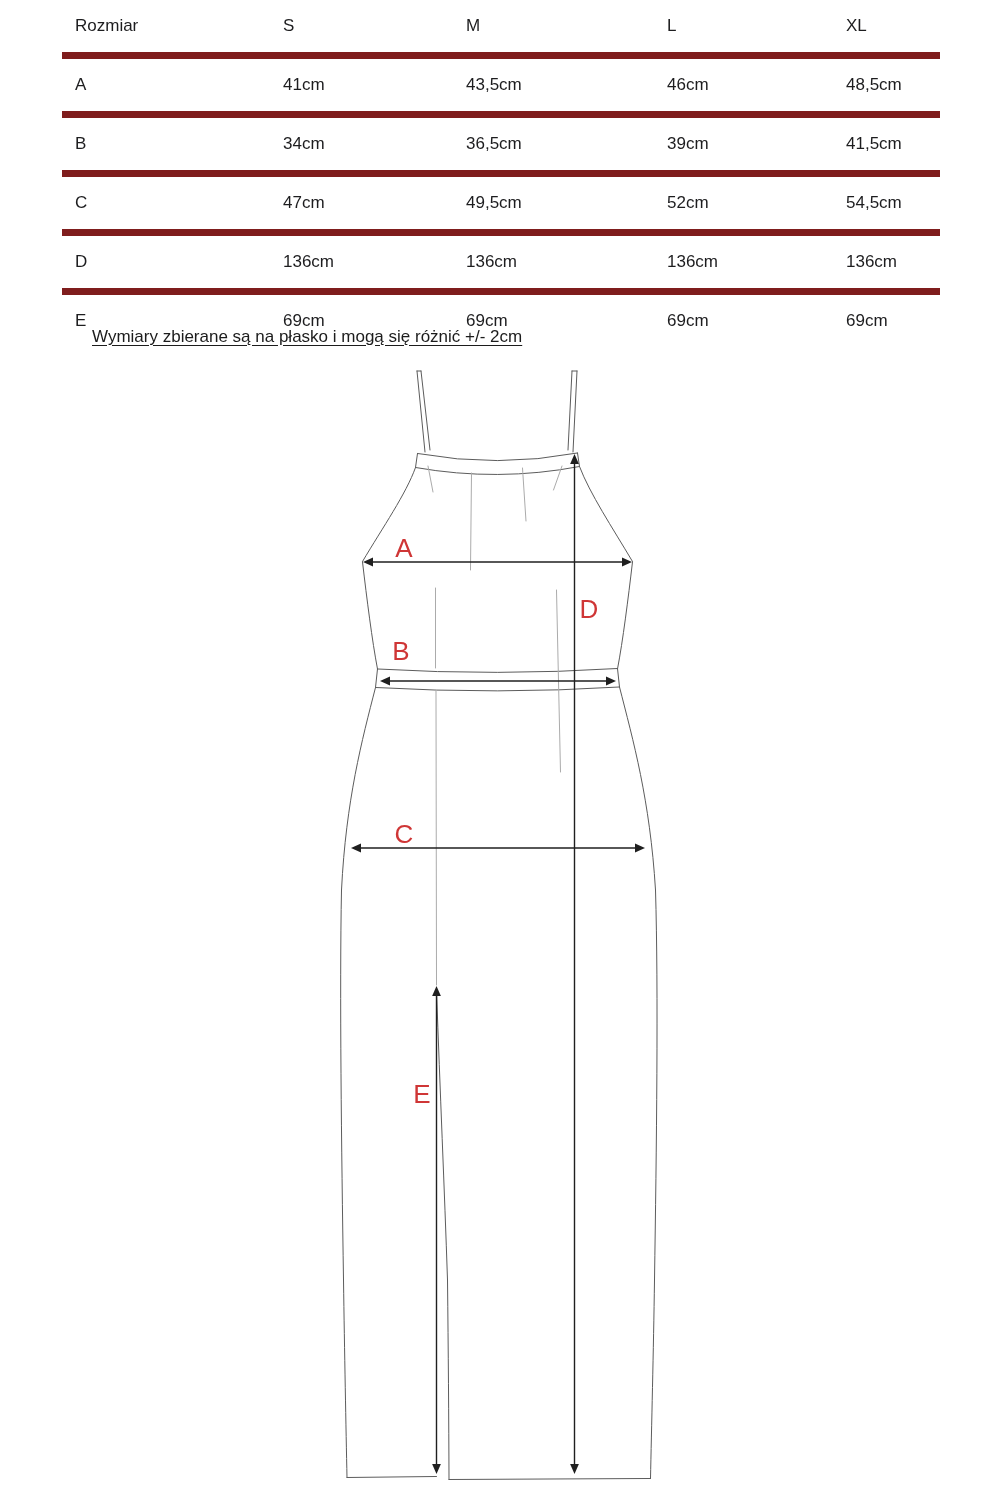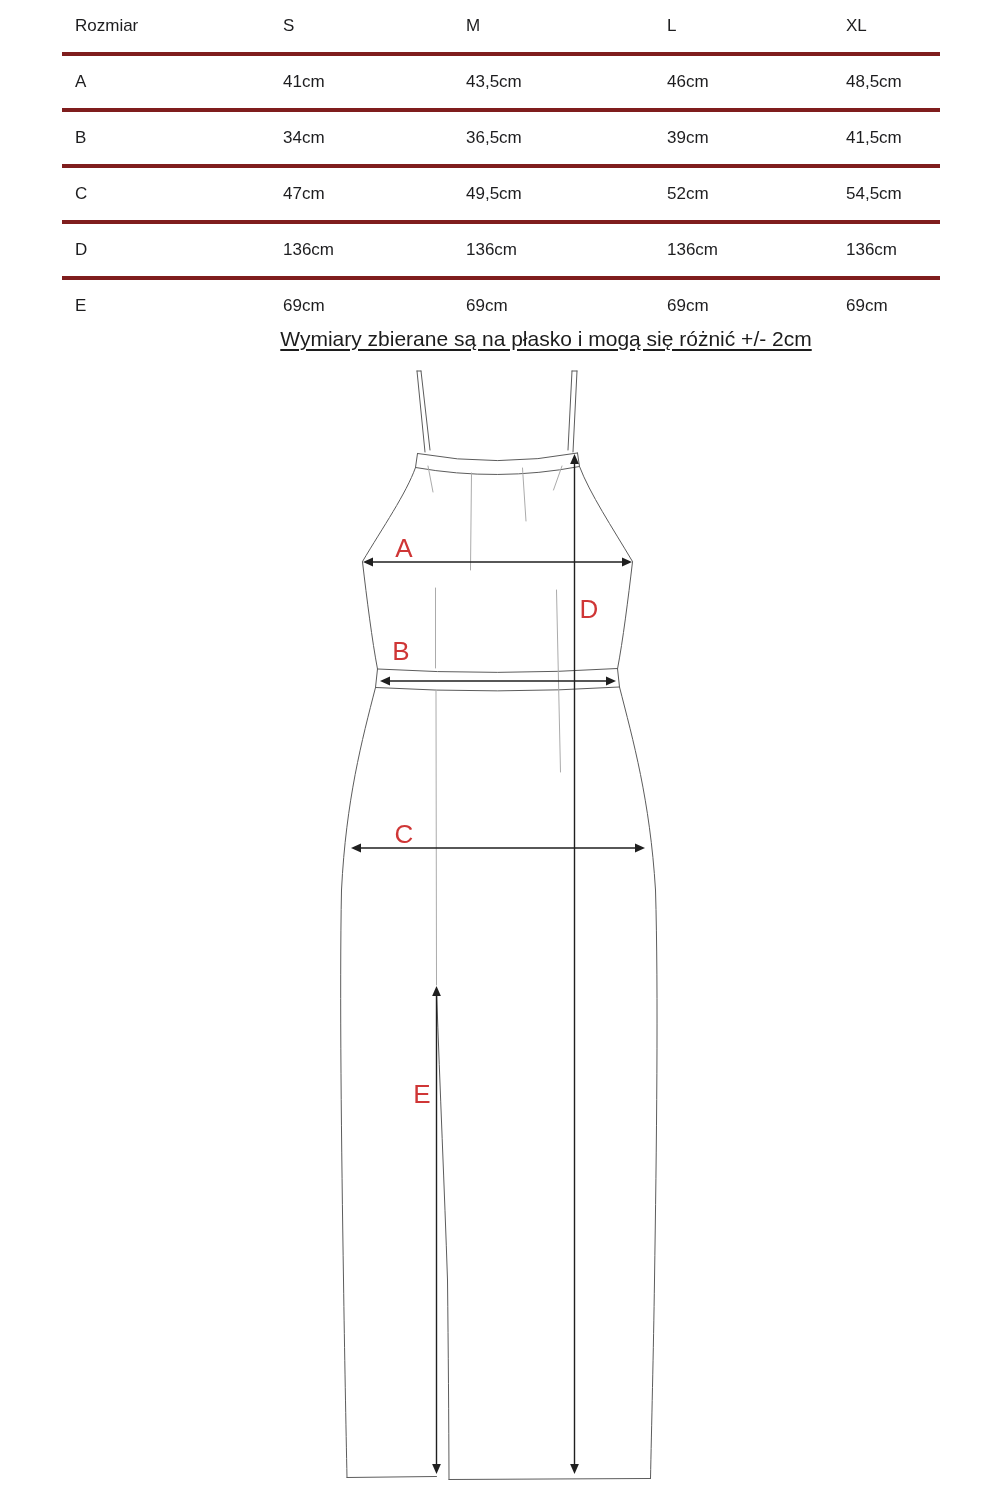--- a/index.html
+++ b/index.html
@@ -11,33 +11,33 @@
     overflow:hidden;
     position:relative;
   }
   .page{position:absolute;inset:0;}
 
   
   .size-table{
     position:absolute;left:62px;top:0;width:878px;
     font-size:17px;color:#1d1d1f;
   }
-  .trow{position:relative;height:52px;border-bottom:4px solid #7f1d1d;}
+  .trow{position:relative;height:52px;border-bottom:7px solid #7f1d1d;}
   .trow.last{border-bottom:none;}
   .tcell{position:absolute;top:0;line-height:52px;white-space:nowrap;}
   .c0{left:13px;}
   .c1{left:221px;}
   .c2{left:404px;}
   .c3{left:605px;}
   .c4{left:784px;text-align:center;}
 
   
   .note{
     position:absolute;top:327px;left:92px;width:908px;
-    text-align:center;font-size:21px;color:#1c1c1c;
+    text-align:left;font-size:17px;color:#1c1c1c;
   }
   .note span{text-decoration:underline;text-underline-offset:3px;}
 
   
   .diagram-svg{position:absolute;left:0;top:0;width:1000px;height:1500px;}
   .outline{stroke:#5c5c5c;stroke-width:1;fill:none;stroke-linecap:round;}
   .seam{stroke:#ababab;stroke-width:1;fill:none;stroke-linecap:round;}
   .arrow-line{stroke:#1f1f1f;stroke-width:1.4;fill:none;}
   .arrow-head{fill:#1f1f1f;stroke:none;}
   .dim-label{

